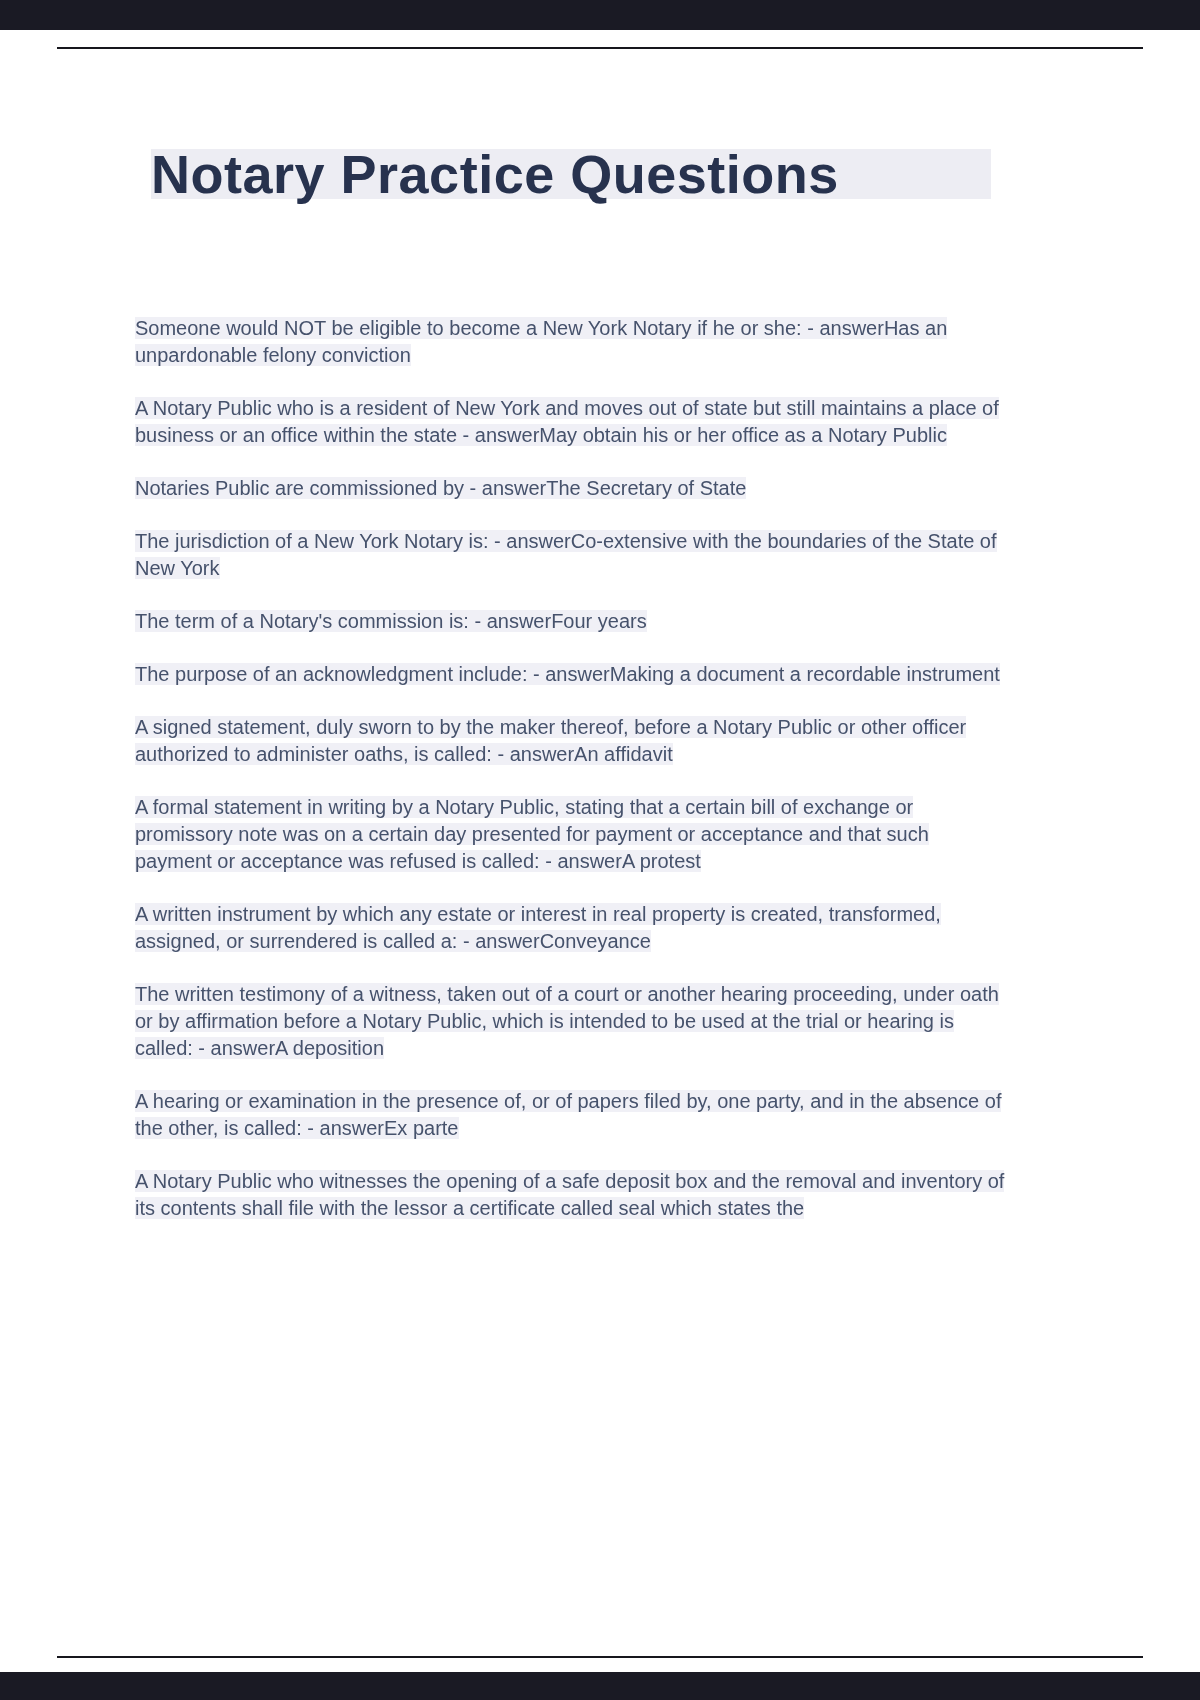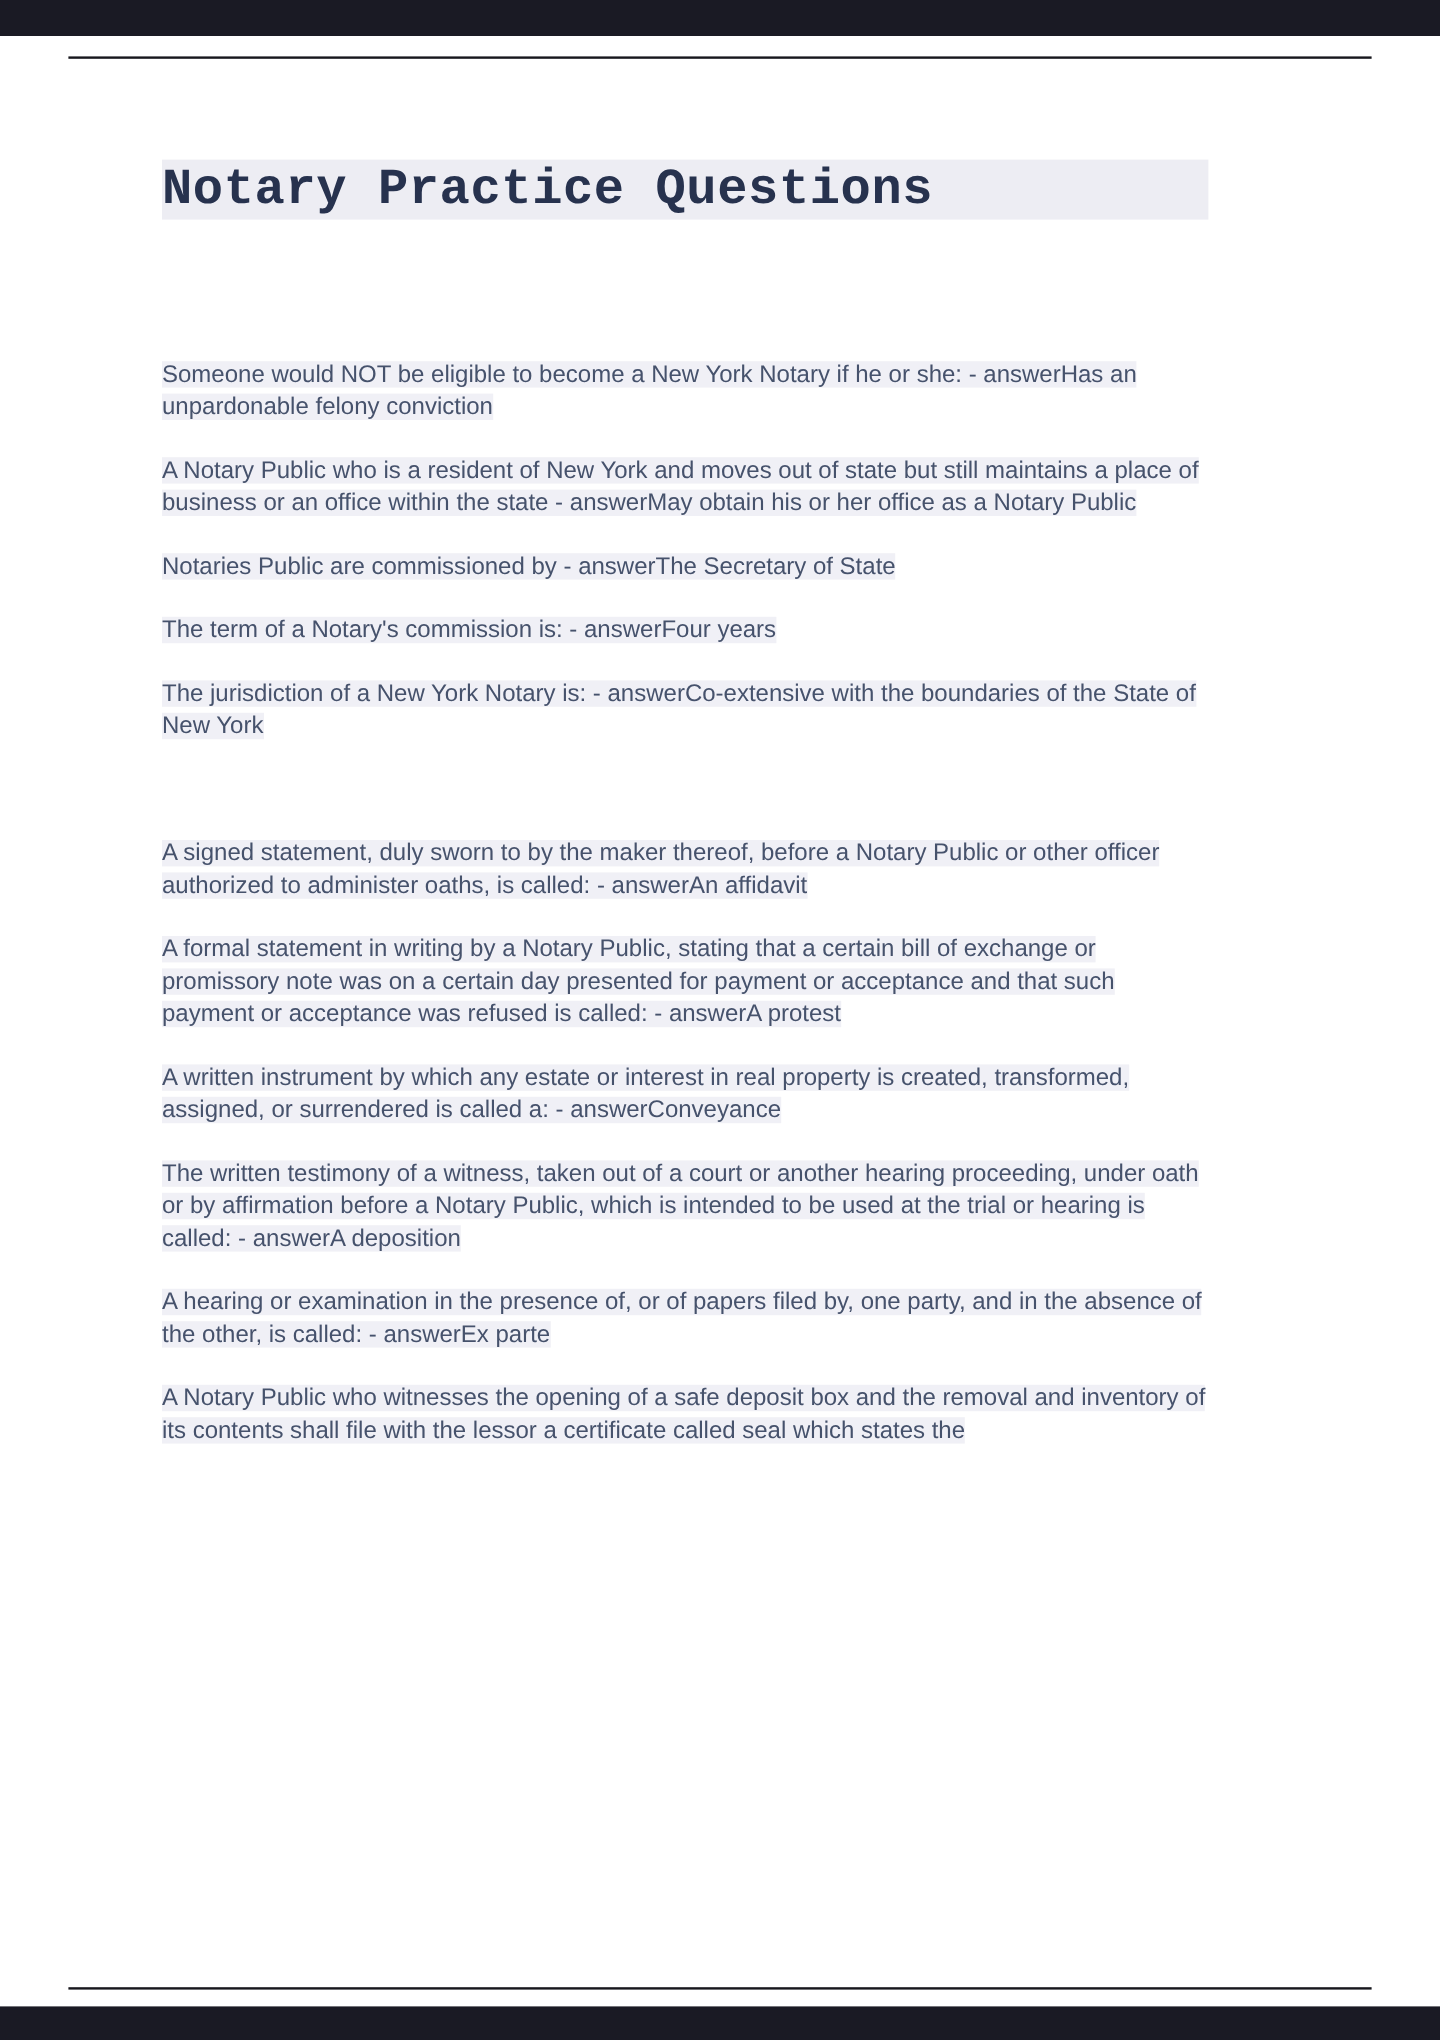--- a/index.html
+++ b/index.html
@@ -41,28 +41,27 @@
     right: 57px;
     border-top: 2px solid #17171d;
   }
   .content {
     position: absolute;
     left: 135px;
     top: 133px;
     width: 872px;
   }
   .doc-title {
-    margin: 0;
-    font-size: 42px;
+    margin: 16px;
+    font-size: 54px;
     font-weight: bold;
     line-height: 50px;
     color: #27324e;
     background: #ededf3;
     letter-spacing: 0.5px;
-    font-family: Liberation Mono, monospace;
   }
   .paragraphs {
     margin-top: 116px;
     font-size: 20px;
     line-height: 27px;
     color: #46526c;
   }
   .paragraphs p {
     margin: 0 0 26px 0;
   }
@@ -79,23 +78,23 @@
   <div class="top-bar"></div>
   <div class="rule-top"></div>
 
   <div class="content">
     <h1 class="doc-title">Notary Practice Questions</h1>
 
     <div class="paragraphs">
         <p><span class="hl">Someone would NOT be eligible to become a New York Notary if he or she: - answerHas an unpardonable felony conviction</span></p>
         <p><span class="hl">A Notary Public who is a resident of New York and moves out of state but still maintains a place of business or an office within the state - answerMay obtain his or her office as a Notary Public</span></p>
         <p><span class="hl">Notaries Public are commissioned by - answerThe Secretary of State</span></p>
+        <p><span class="hl">The jurisdiction of a New York Notary is: - answerCo-extensive with the boundaries of the State of New York</span></p>
         <p><span class="hl">The term of a Notary's commission is: - answerFour years</span></p>
-        <p><span class="hl">The jurisdiction of a New York Notary is: - answerCo-extensive with the boundaries of the State of New York</span></p>
-        <p><br></p>
+        <p><span class="hl">The purpose of an acknowledgment include: - answerMaking a document a recordable instrument</span><br></p>
         <p><span class="hl">A signed statement, duly sworn to by the maker thereof, before a Notary Public or other officer authorized to administer oaths, is called: - answerAn affidavit</span></p>
         <p><span class="hl">A formal statement in writing by a Notary Public, stating that a certain bill of exchange or promissory note was on a certain day presented for payment or acceptance and that such payment or acceptance was refused is called: - answerA protest</span></p>
         <p><span class="hl">A written instrument by which any estate or interest in real property is created, transformed, assigned, or surrendered is called a: - answerConveyance</span></p>
         <p><span class="hl">The written testimony of a witness, taken out of a court or another hearing proceeding, under oath or by affirmation before a Notary Public, which is intended to be used at the trial or hearing is called: - answerA deposition</span></p>
         <p><span class="hl">A hearing or examination in the presence of, or of papers filed by, one party, and in the absence of the other, is called: - answerEx parte</span></p>
         <p><span class="hl">A Notary Public who witnesses the opening of a safe deposit box and the removal and inventory of its contents shall file with the lessor a certificate called seal which states the</span></p>
       </div>
   </div>
 
   <div class="rule-bottom"></div>

